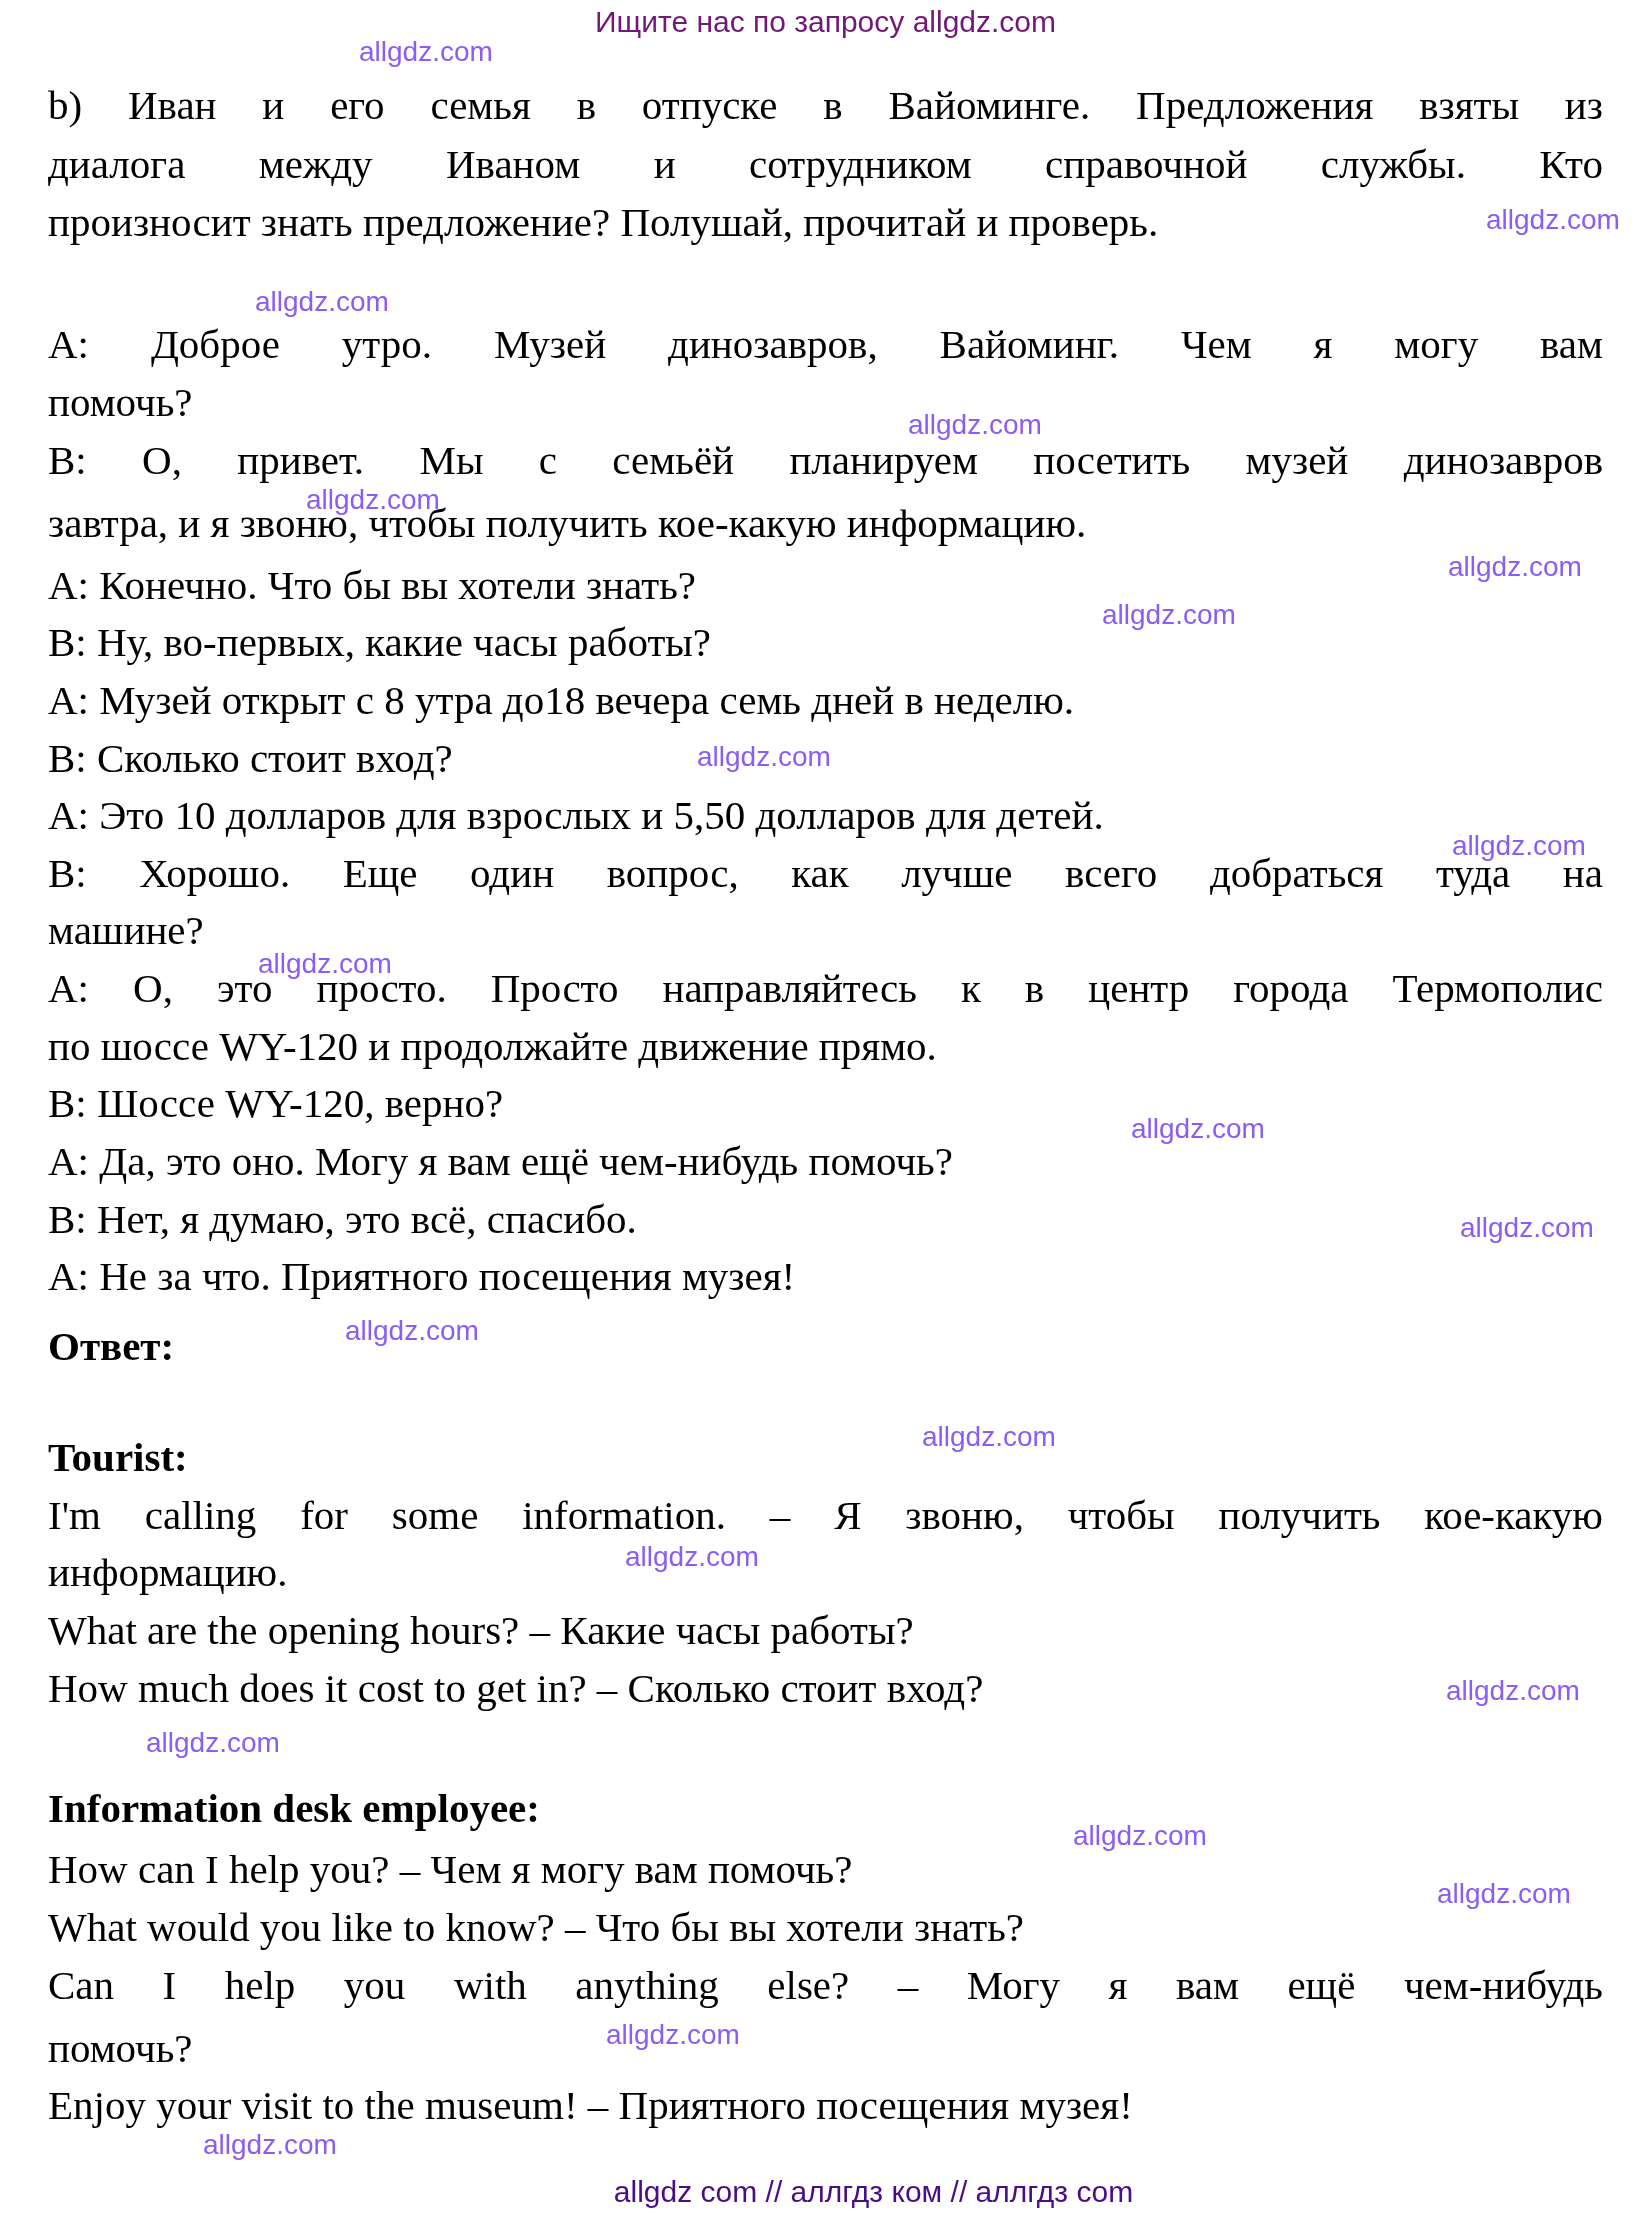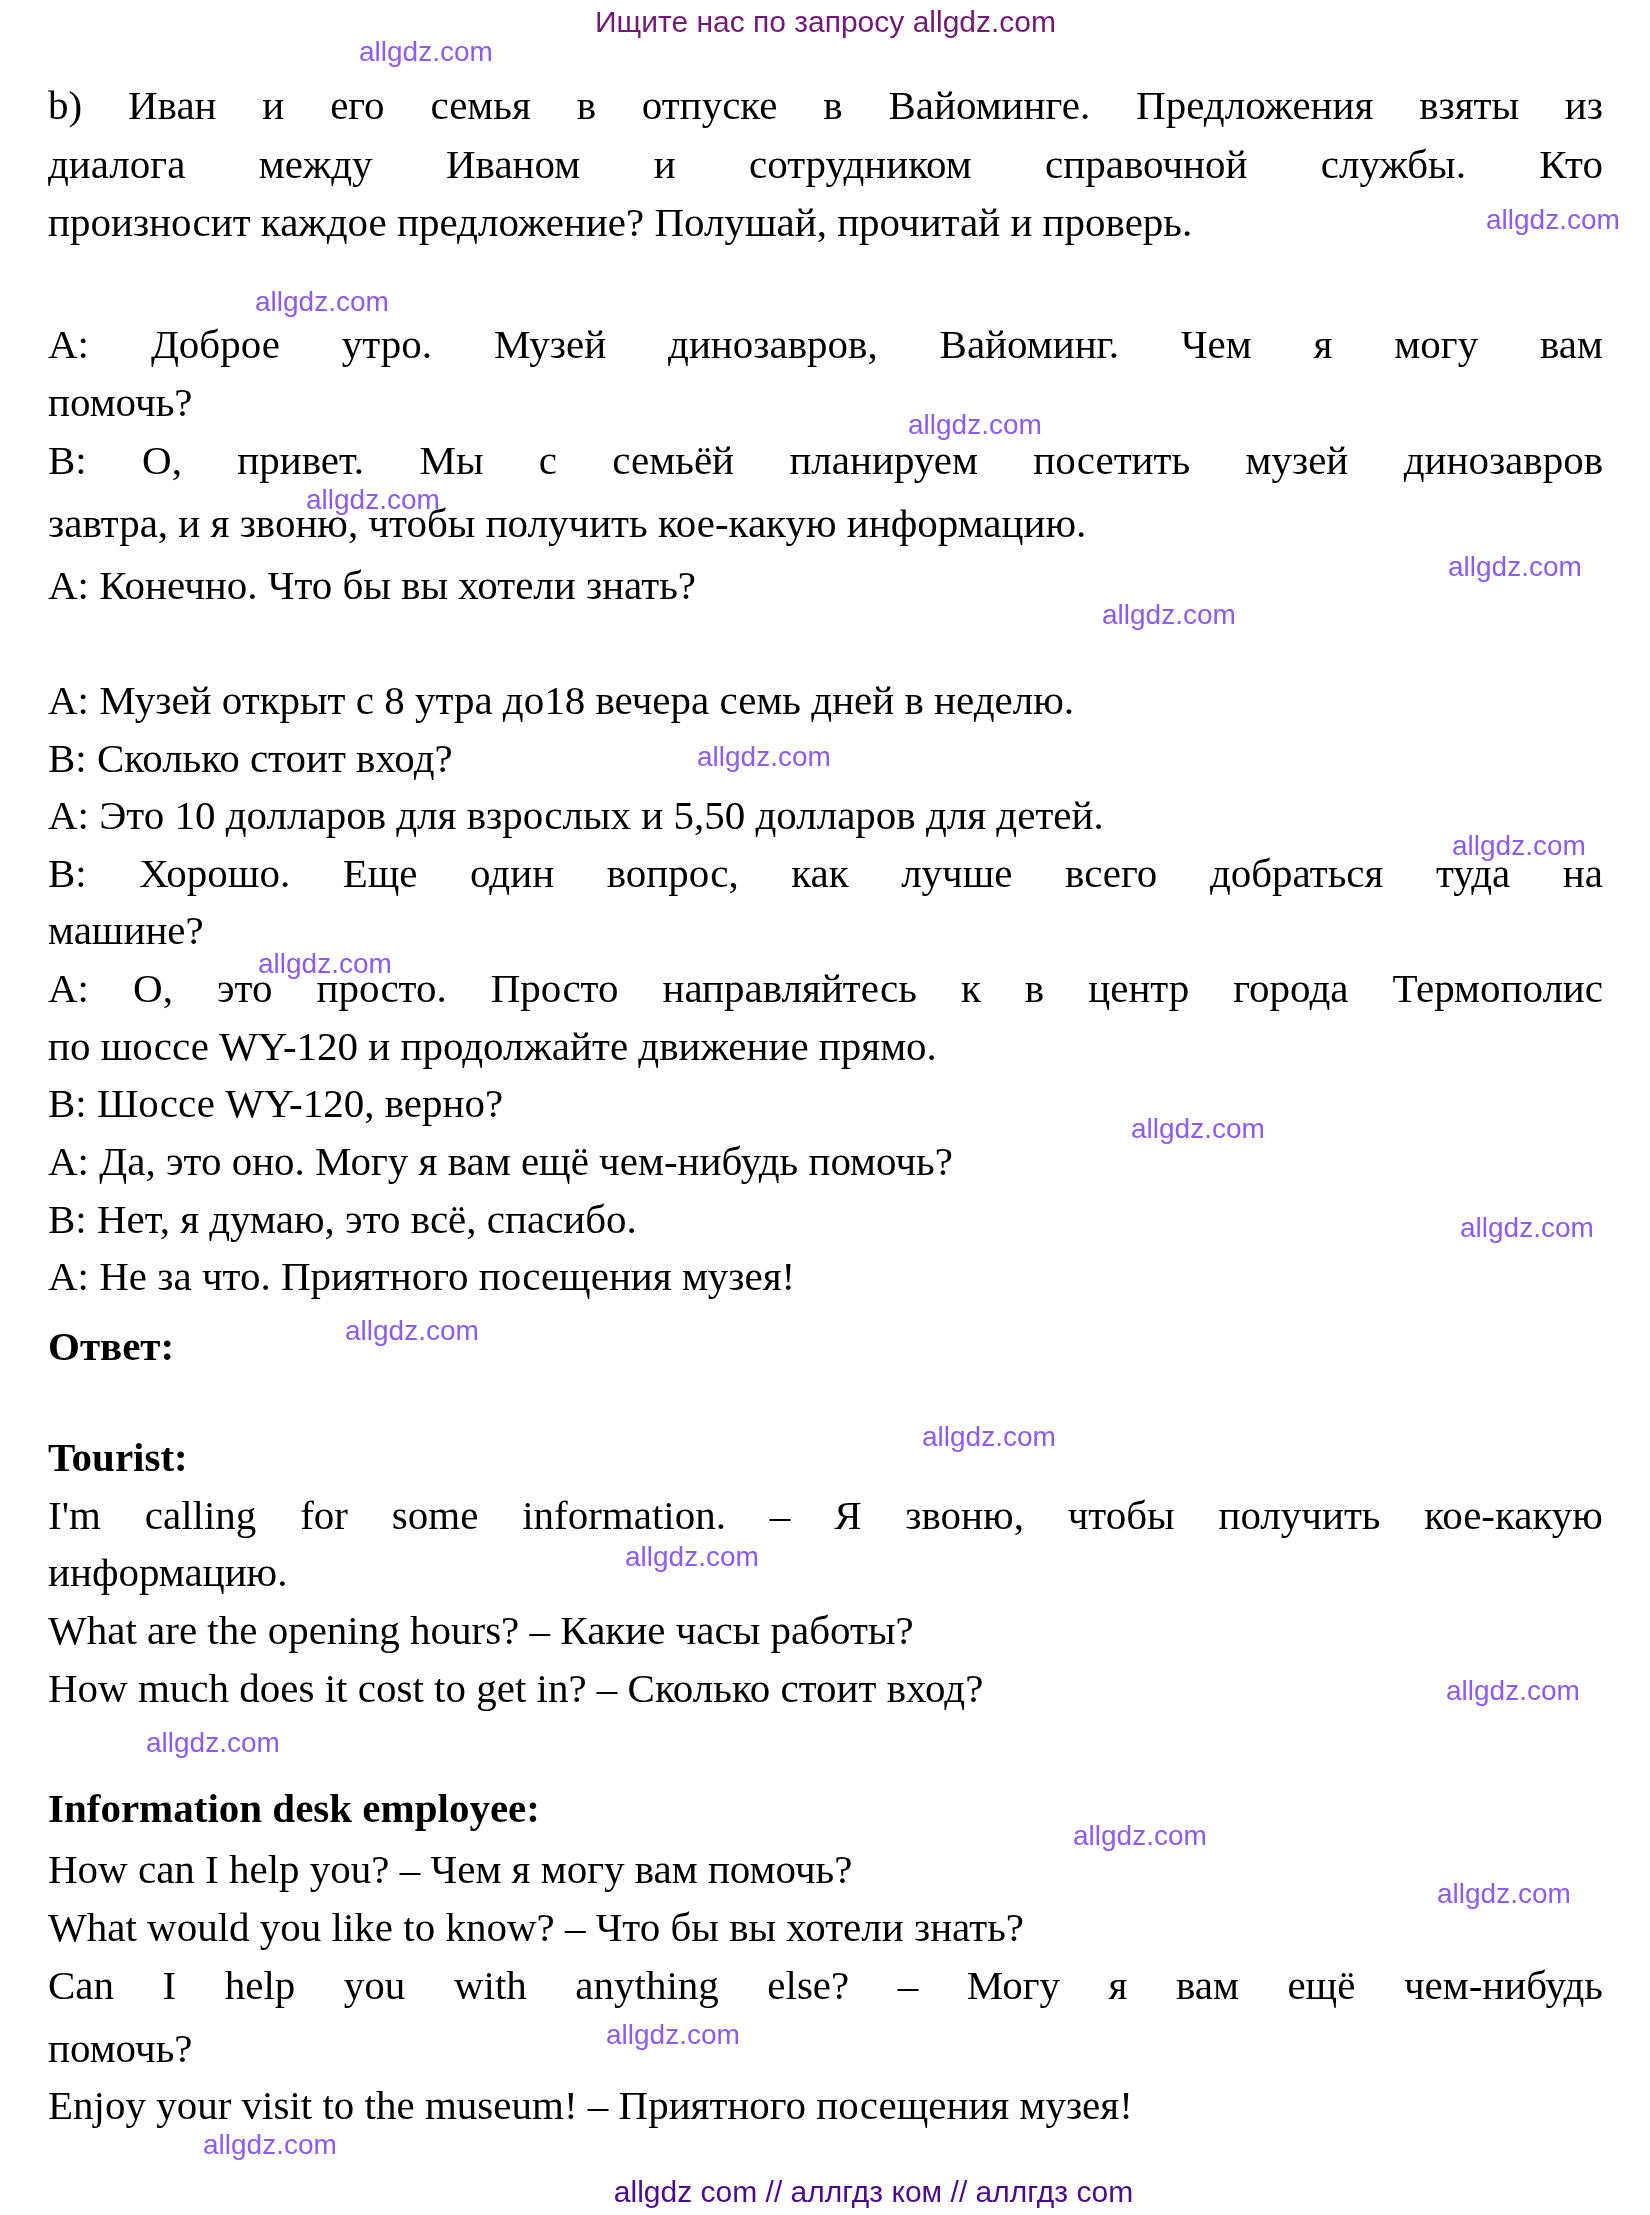--- a/index.html
+++ b/index.html
@@ -54,27 +54,28 @@
 </style>
 </head>
 <body>
 
 <div class="page">
 
   <div class="promo">Ищите нас по запросу allgdz.com</div>
 
   <div class="line wrapj" style="top:82px">b) Иван и его семья в отпуске в Вайоминге. Предложения взяты из</div>
   <div class="line wrapj" style="top:141px">диалога между Иваном и сотрудником справочной службы. Кто</div>
-  <div class="line" style="top:199px">произносит каждое предложение? Полушай, прочитай и проверь.</div>
+  <div class="line" style="top:199px">произносит знать предложение? Полушай, прочитай и проверь.</div>
 
   <div class="line wrapj" style="top:321px">А: Доброе утро. Музей динозавров, Вайоминг. Чем я могу вам</div>
   <div class="line" style="top:379px">помочь?</div>
   <div class="line wrapj" style="top:437px">В: О, привет. Мы с семьёй планируем посетить музей динозавров</div>
   <div class="line" style="top:500px">завтра, и я звоню, чтобы получить кое-какую информацию.</div>
   <div class="line" style="top:562px">А: Конечно. Что бы вы хотели знать?</div>
+  <div class="line" style="top:619px">В: Ну, во-первых, какие часы работы?</div>
   <div class="line" style="top:677px">А: Музей открыт с 8 утра до18 вечера семь дней в неделю.</div>
   <div class="line" style="top:735px">В: Сколько стоит вход?</div>
   <div class="line" style="top:792px">А: Это 10 долларов для взрослых и 5,50 долларов для детей.</div>
   <div class="line wrapj" style="top:850px">В: Хорошо. Еще один вопрос, как лучше всего добраться туда на</div>
   <div class="line" style="top:907px">машине?</div>
   <div class="line wrapj" style="top:965px">А: О, это просто. Просто направляйтесь к в центр города Термополис</div>
   <div class="line" style="top:1023px">по шоссе WY-120 и продолжайте движение прямо.</div>
   <div class="line" style="top:1080px">В: Шоссе WY-120, верно?</div>
   <div class="line" style="top:1138px">А: Да, это оно. Могу я вам ещё чем-нибудь помочь?</div>
   <div class="line" style="top:1196px">В: Нет, я думаю, это всё, спасибо.</div>

